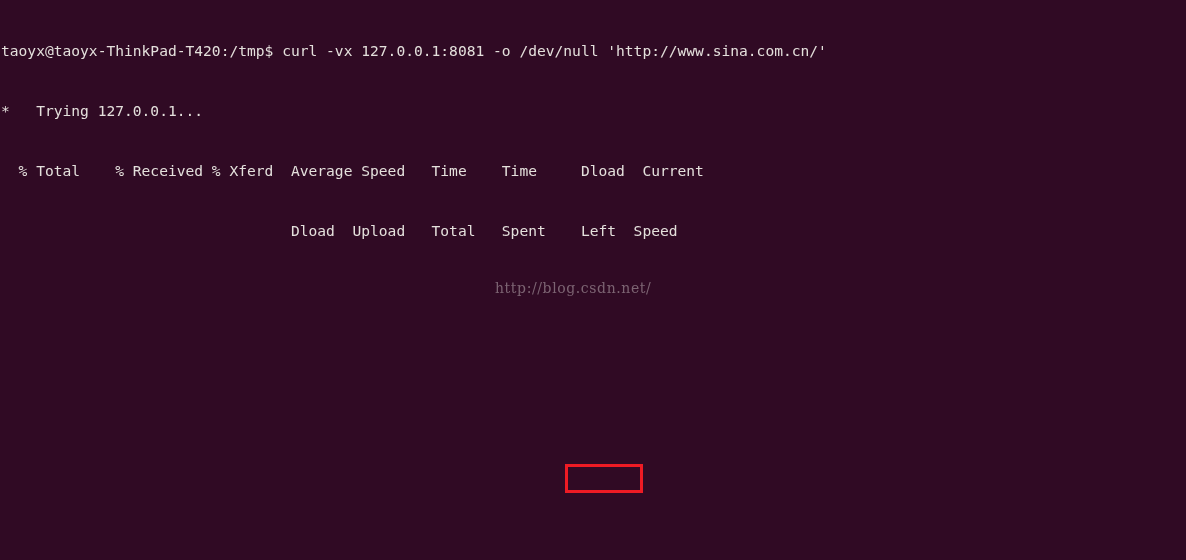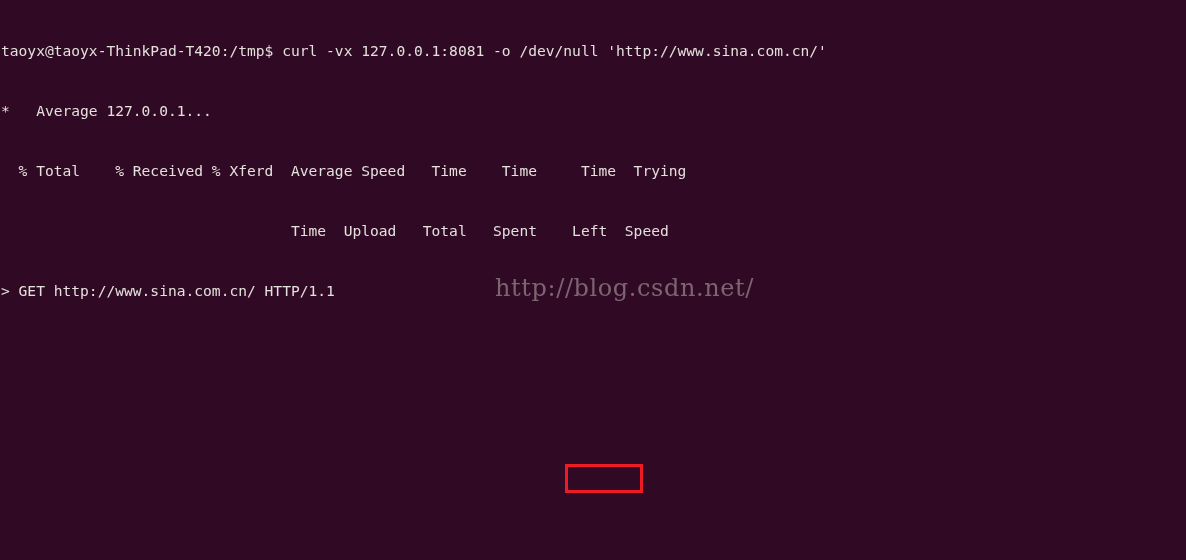--- a/index.html
+++ b/index.html
@@ -32,21 +32,21 @@
     height: 20px;
     white-space: pre;
     display: block;
   }
   
   #watermark {
     position: absolute;
     left: 495px;
     top: 278px;
     font-family: "DejaVu Serif", "Liberation Serif", serif;
-    font-size: 24px;
+    font-size: 14px;
     letter-spacing: 0.6px;
     color: #8a7480;
     opacity: 0.85;
     white-space: pre;
     pointer-events: none;
   }
   
   #highlight-box {
     position: absolute;
     left: 565px;
@@ -59,24 +59,23 @@
     background: transparent;
   }
 </style>
 </head>
 <body>
 
 <div id="terminal" style="background: rgb(48, 10, 36); color: rgb(228, 224, 220); padding-left: 25px;">
 
   <div id="lines">
     <span class="line">taoyx@taoyx-ThinkPad-T420:/tmp$ curl -vx 127.0.0.1:8081 -o /dev/null 'http://www.sina.com.cn/'</span>
-    <span class="line">*   Average 127.0.0.1...</span>
-    <span class="line">  % Total    % Received % Xferd  Average Speed   Time    Time     Time  Trying</span>
-    <span class="line">                                 Time  Upload   Total   Spent    Left  Speed</span>
-    <span class="line">&gt; GET http://www.sina.com.cn/ HTTP/1.1</span>
+    <span class="line">*   Trying 127.0.0.1...</span>
+    <span class="line">  % Total    % Received % Xferd  Average Speed   Time    Time     Dload  Current</span>
+    <span class="line">                                 Dload  Upload   Total   Spent    Left  Speed</span>
     
     
     
     
     
     
     
     
     
     

